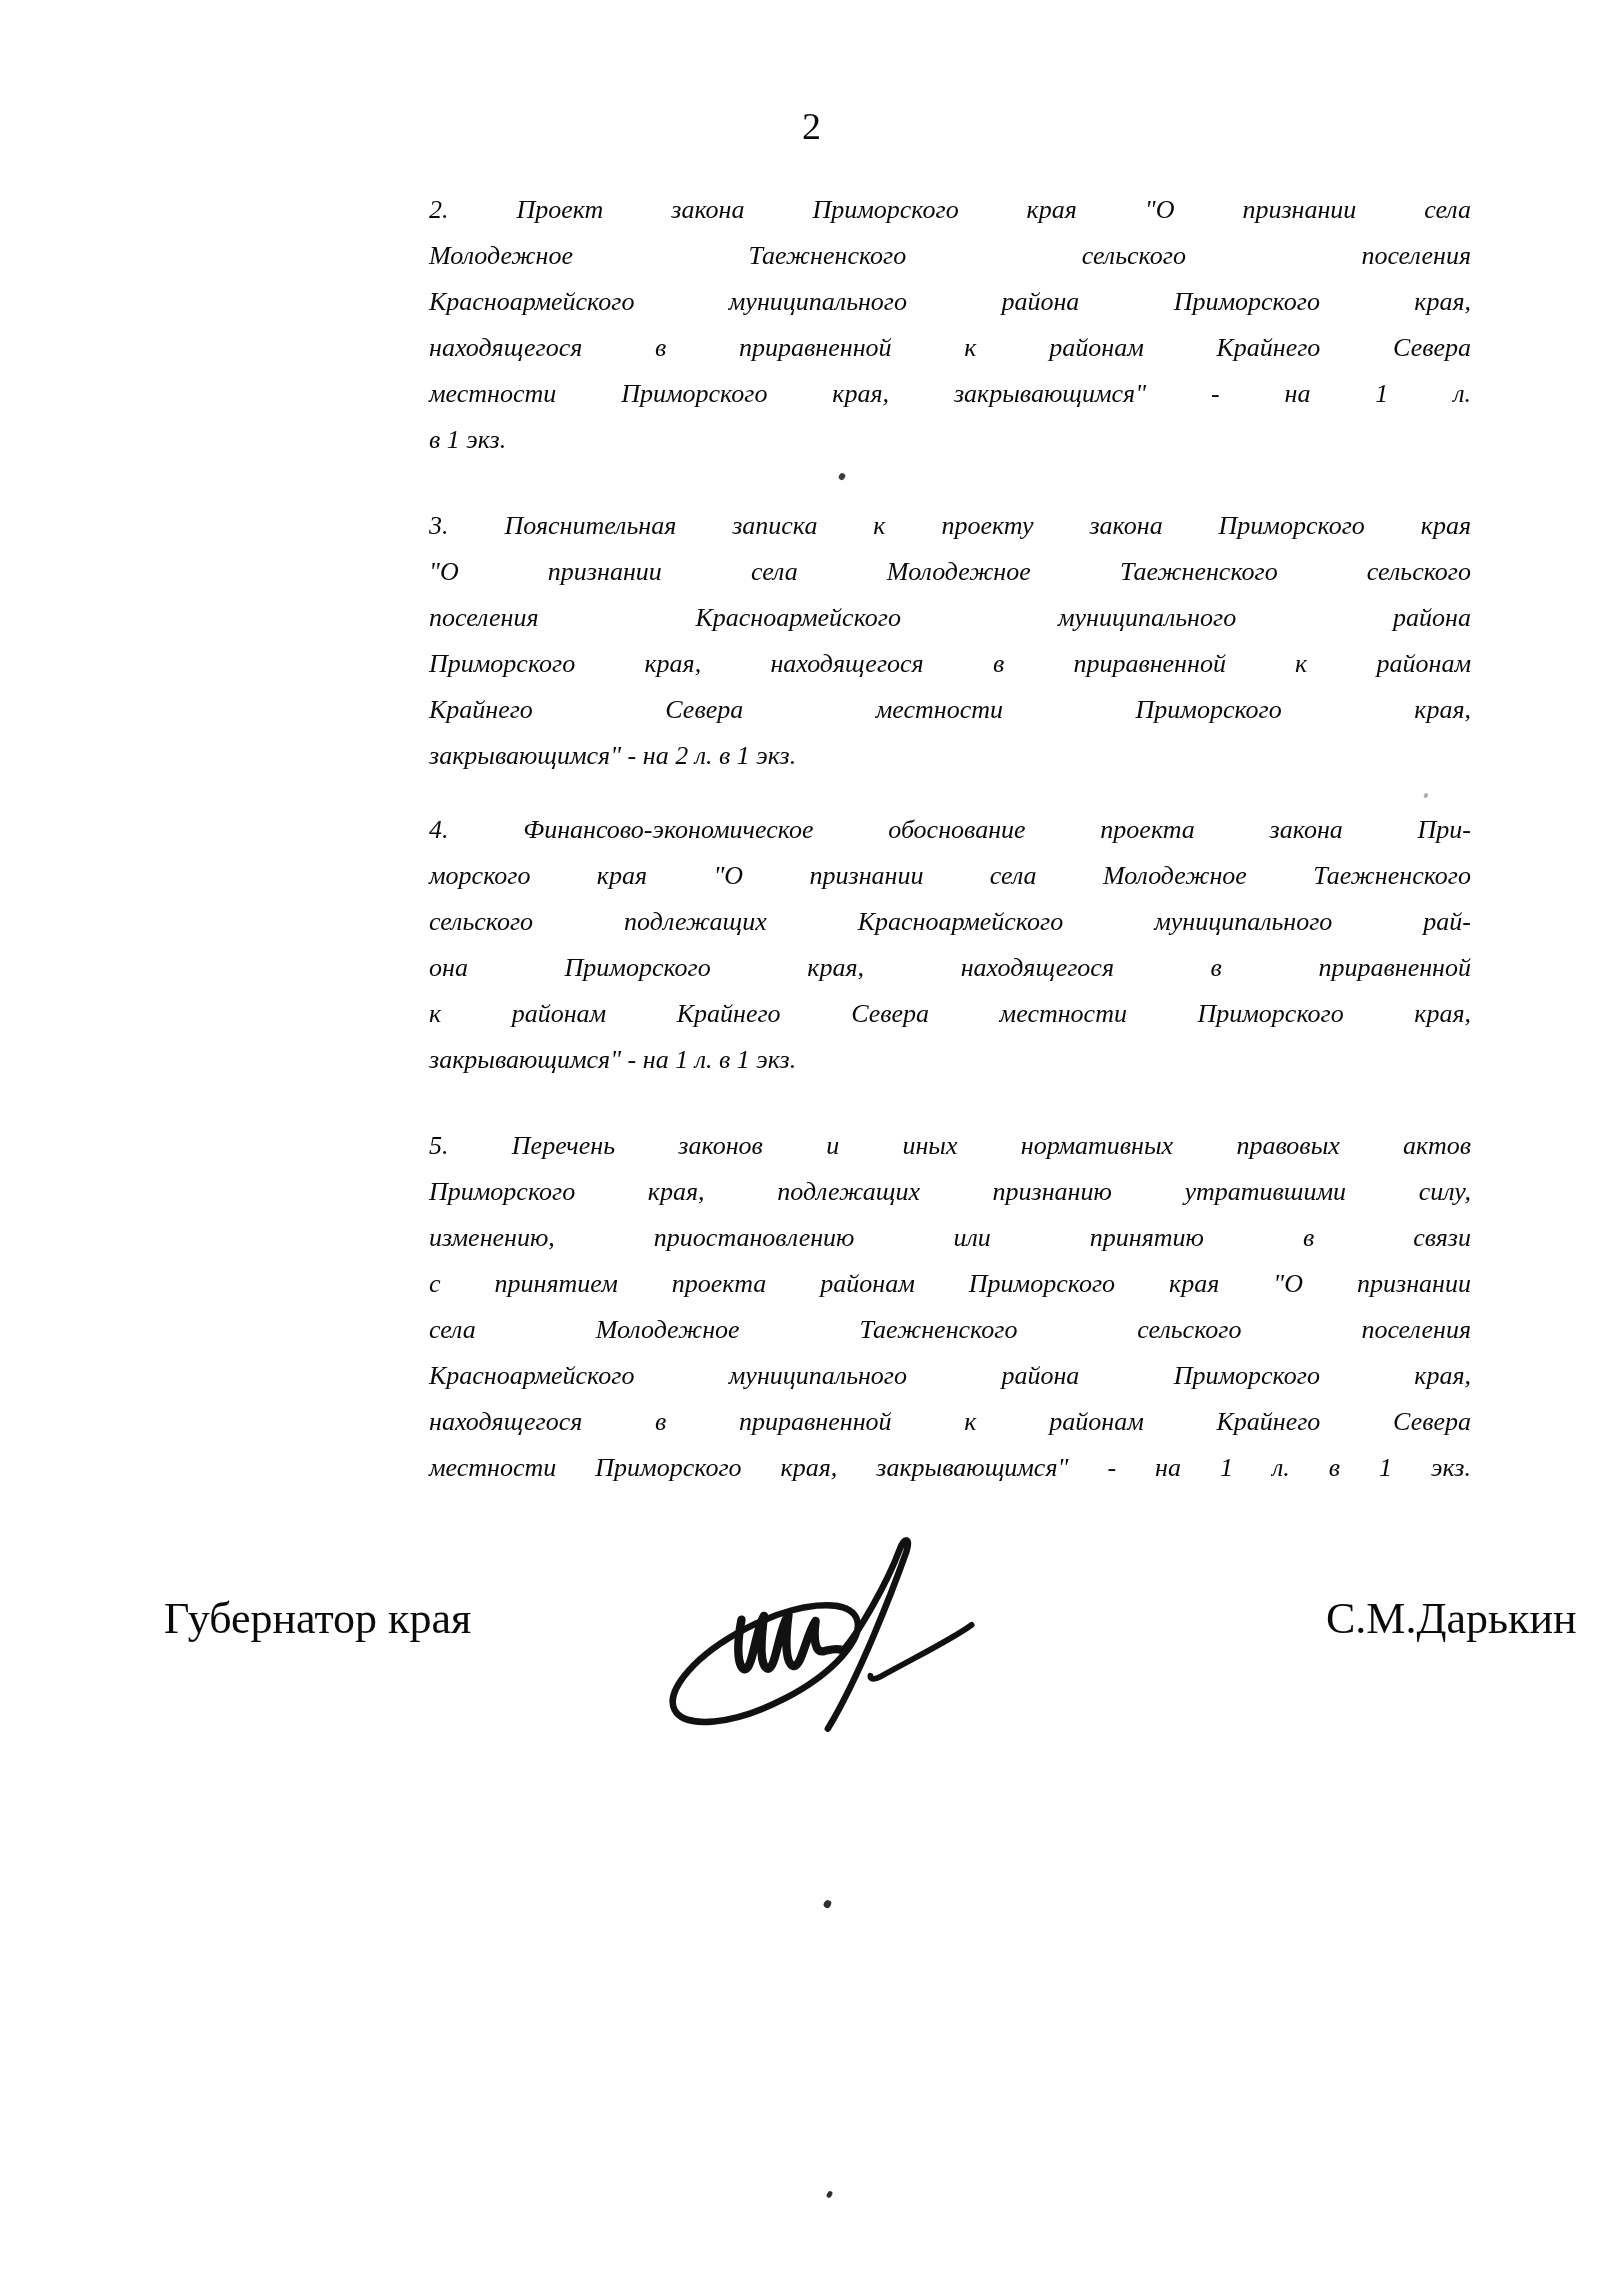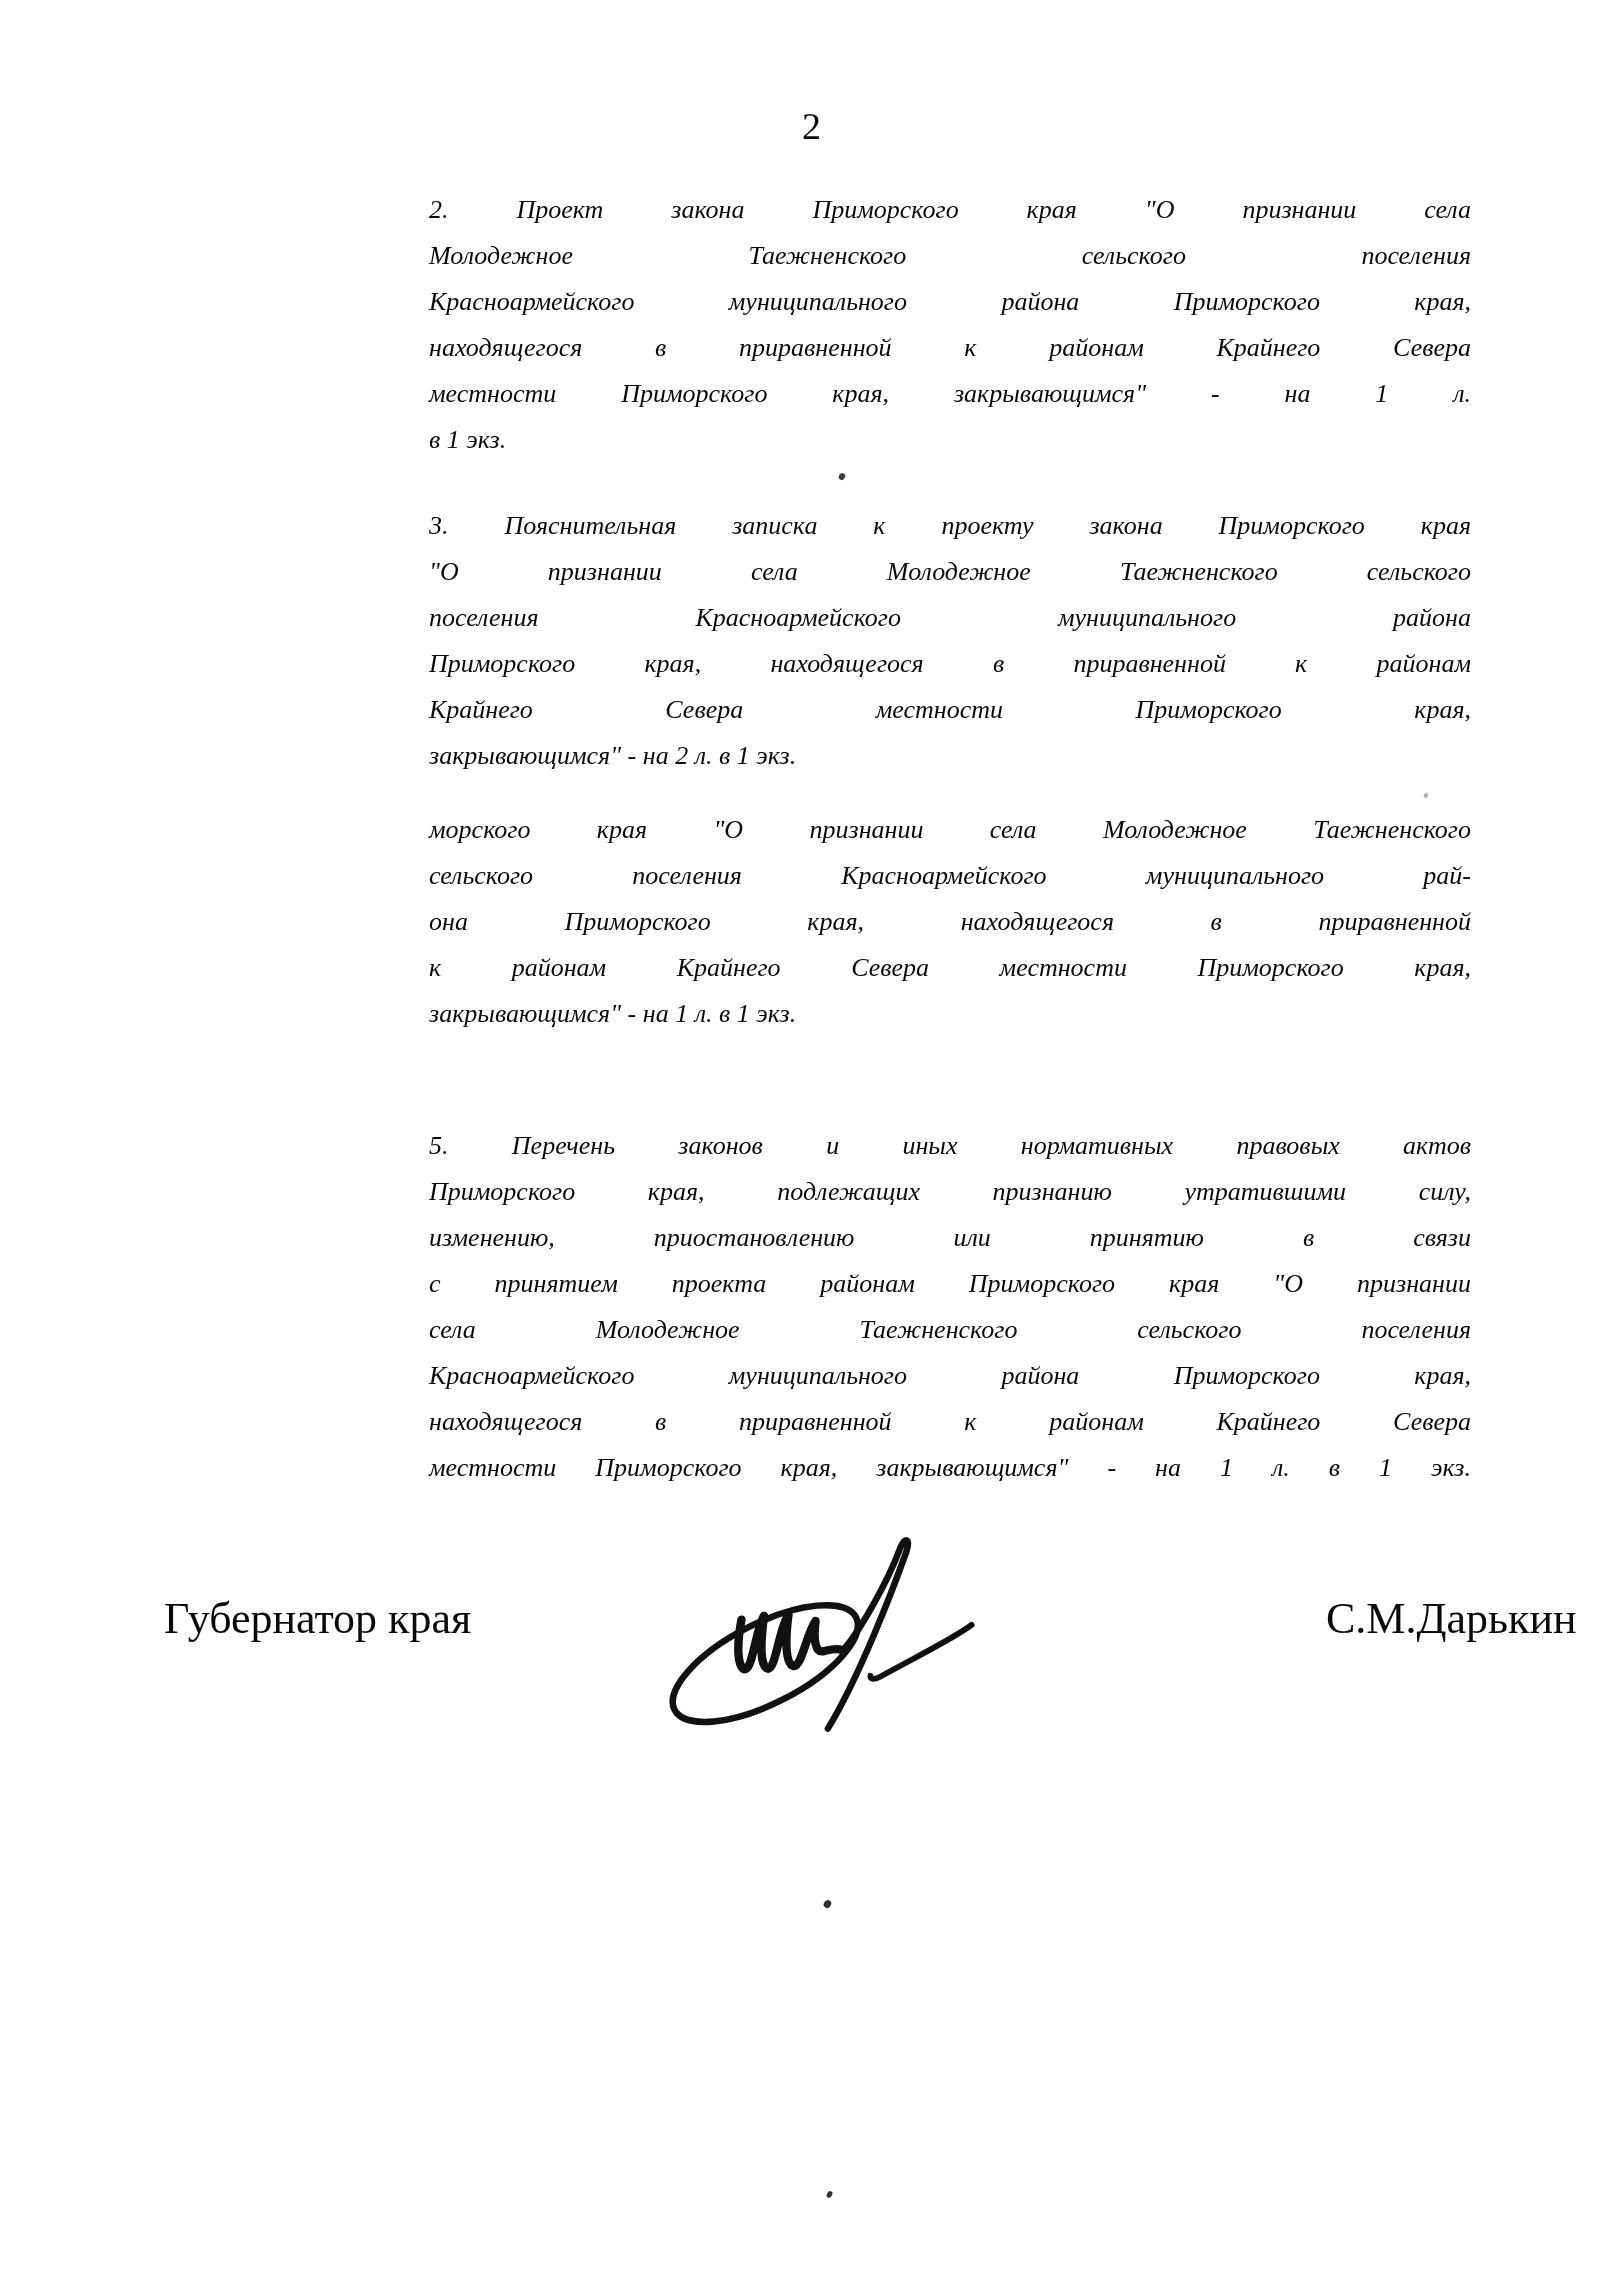--- a/index.html
+++ b/index.html
@@ -81,22 +81,23 @@
   <div class="para" id="para-3">
       <div class="line">3. Пояснительная записка к проекту закона Приморского края</div>
       <div class="line">"О признании села Молодежное Таежненского сельского</div>
       <div class="line">поселения Красноармейского муниципального района</div>
       <div class="line">Приморского края, находящегося в приравненной к районам</div>
       <div class="line">Крайнего Севера местности Приморского края,</div>
       <div class="line endline">закрывающимся" - на 2 л. в 1 экз.</div>
     </div>
 
   <div class="para" id="para-4">
+      <div class="line">4. Финансово-экономическое обоснование проекта закона При-</div>
       <div class="line">морского края "О признании села Молодежное Таежненского</div>
-      <div class="line">сельского поселения Красноармейского муниципального рай-</div>
+      <div class="line">сельского подлежащих Красноармейского муниципального рай-</div>
       <div class="line">она Приморского края, находящегося в приравненной</div>
       <div class="line">к районам Крайнего Севера местности Приморского края,</div>
       <div class="line endline">закрывающимся" - на 1 л. в 1 экз.</div>
     </div>
 
   <div class="para" id="para-5">
       <div class="line">5. Перечень законов и иных нормативных правовых актов</div>
       <div class="line">Приморского края, подлежащих признанию утратившими силу,</div>
       <div class="line">изменению, приостановлению или принятию в связи</div>
       <div class="line">с принятием проекта районам Приморского края "О признании</div>

